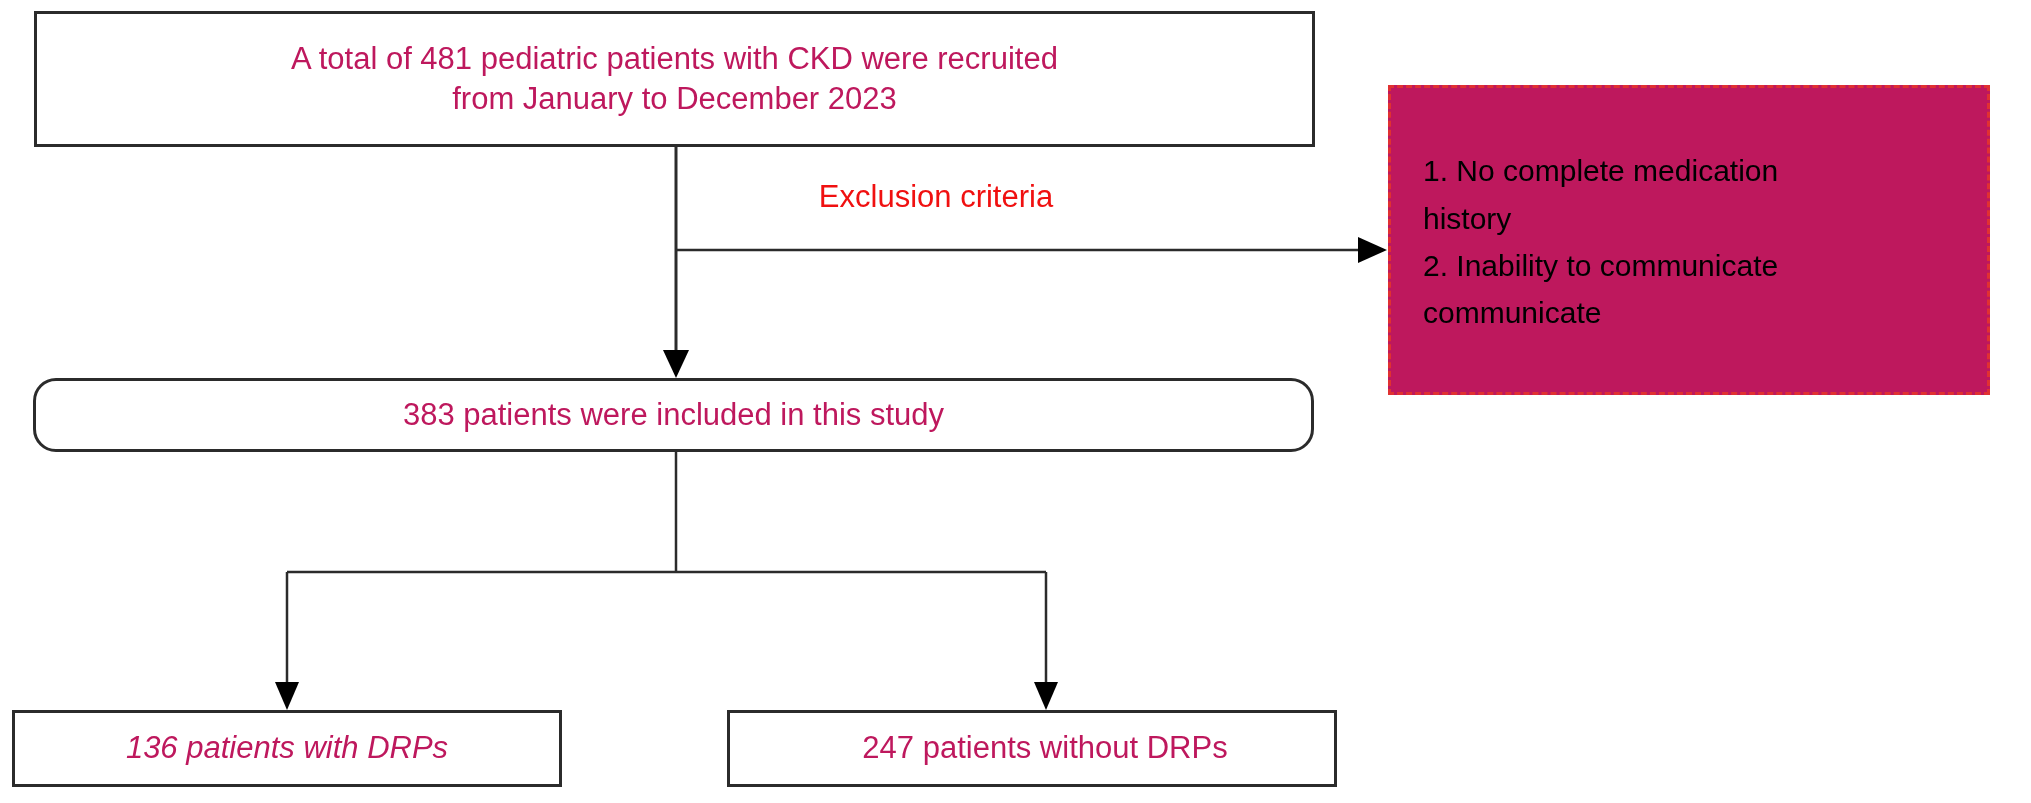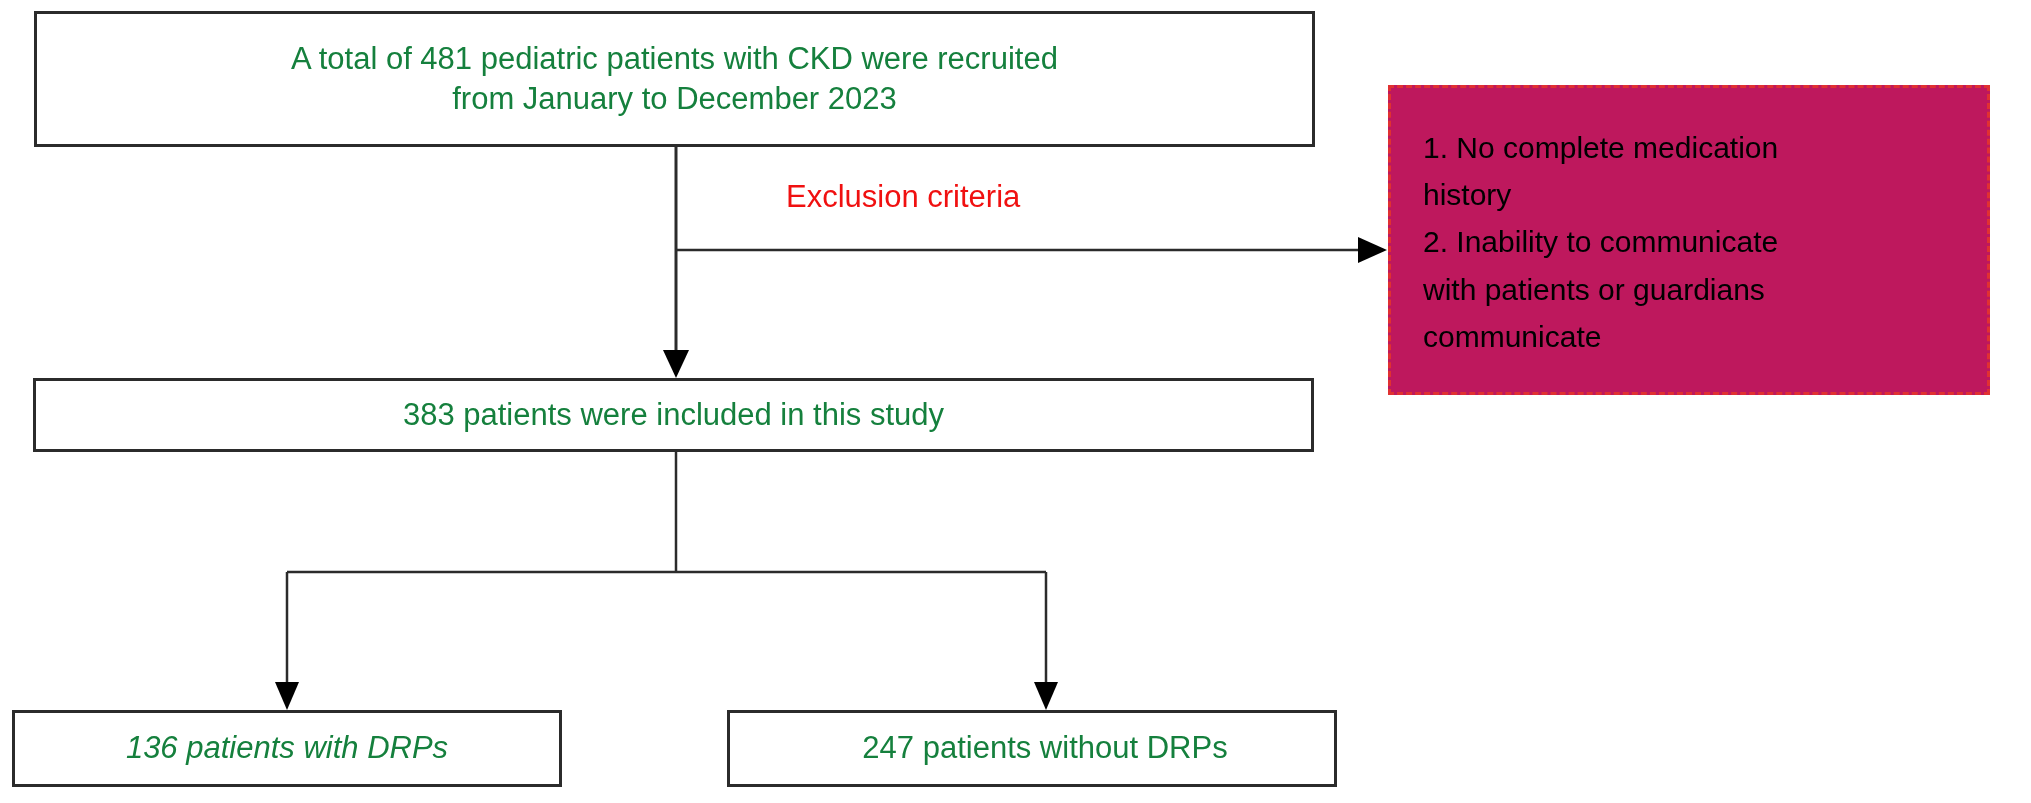--- a/index.html
+++ b/index.html
@@ -22,37 +22,37 @@
   
   .node-box {
     position: absolute;
     box-sizing: border-box;
     border: 3px solid #2b2b2b;
     background: #ffffff;
     display: flex;
     align-items: center;
     justify-content: center;
     text-align: center;
-    color: #15803d;
+    color: #be185d;
     font-size: 31px;
     line-height: 1.30;
     padding: 4px 10px;
     z-index: 3;
   }
   .node-box .box-text {
     display: block;
     white-space: pre-line;
   }
   #box-recruited {
     left: 34px;  top: 11px;
     width: 1281px; height: 136px;
   }
   #box-included {
     left: 33px;  top: 378px;
-    width: 1281px; height: 74px;
+    width: 1281px; height: 74px; border-radius: 23px;
   }
   #box-with-drps {
     left: 12px;  top: 710px;
     width: 550px; height: 77px; font-style: italic;
   }
   #box-without-drps {
     left: 727px; top: 710px;
     width: 610px; height: 77px; padding-left: 36px;
   }
   
@@ -73,21 +73,21 @@
     justify-content: center;
   }
   #box-exclusion-list .excl-item {
     display: block;
   }
   
   #label-exclusion-criteria {
     position: absolute;
     left: 786px; top: 178px;
     width: 300px;
-    text-align: left;
+    text-align: center;
     color: #f01010;
     font-size: 31px;
     line-height: 1.2;
     z-index: 4;
     white-space: nowrap;
   }
   
   #connectors {
     position: absolute;
     left: 0; top: 0;
@@ -146,21 +146,20 @@
     <span class="box-text">A total of 481 pediatric patients with CKD were recruited
 from January to December 2023</span>
   </div>
 
   <div id="label-exclusion-criteria">Exclusion criteria</div>
 
   <div id="box-exclusion-list">
     <span class="excl-item">1. No complete medication</span>
     <span class="excl-item">history</span>
     <span class="excl-item">2. Inability to communicate</span>
-    <span class="excl-item">with patients or guardians</span>
     <span class="excl-item">communicate</span>
   </div>
 
   <div class="node-box" id="box-included">
     <span class="box-text">383 patients were included in this study</span>
   </div>
 
   <div class="node-box" id="box-with-drps">
     <span class="box-text">136 patients with DRPs</span>
   </div>

